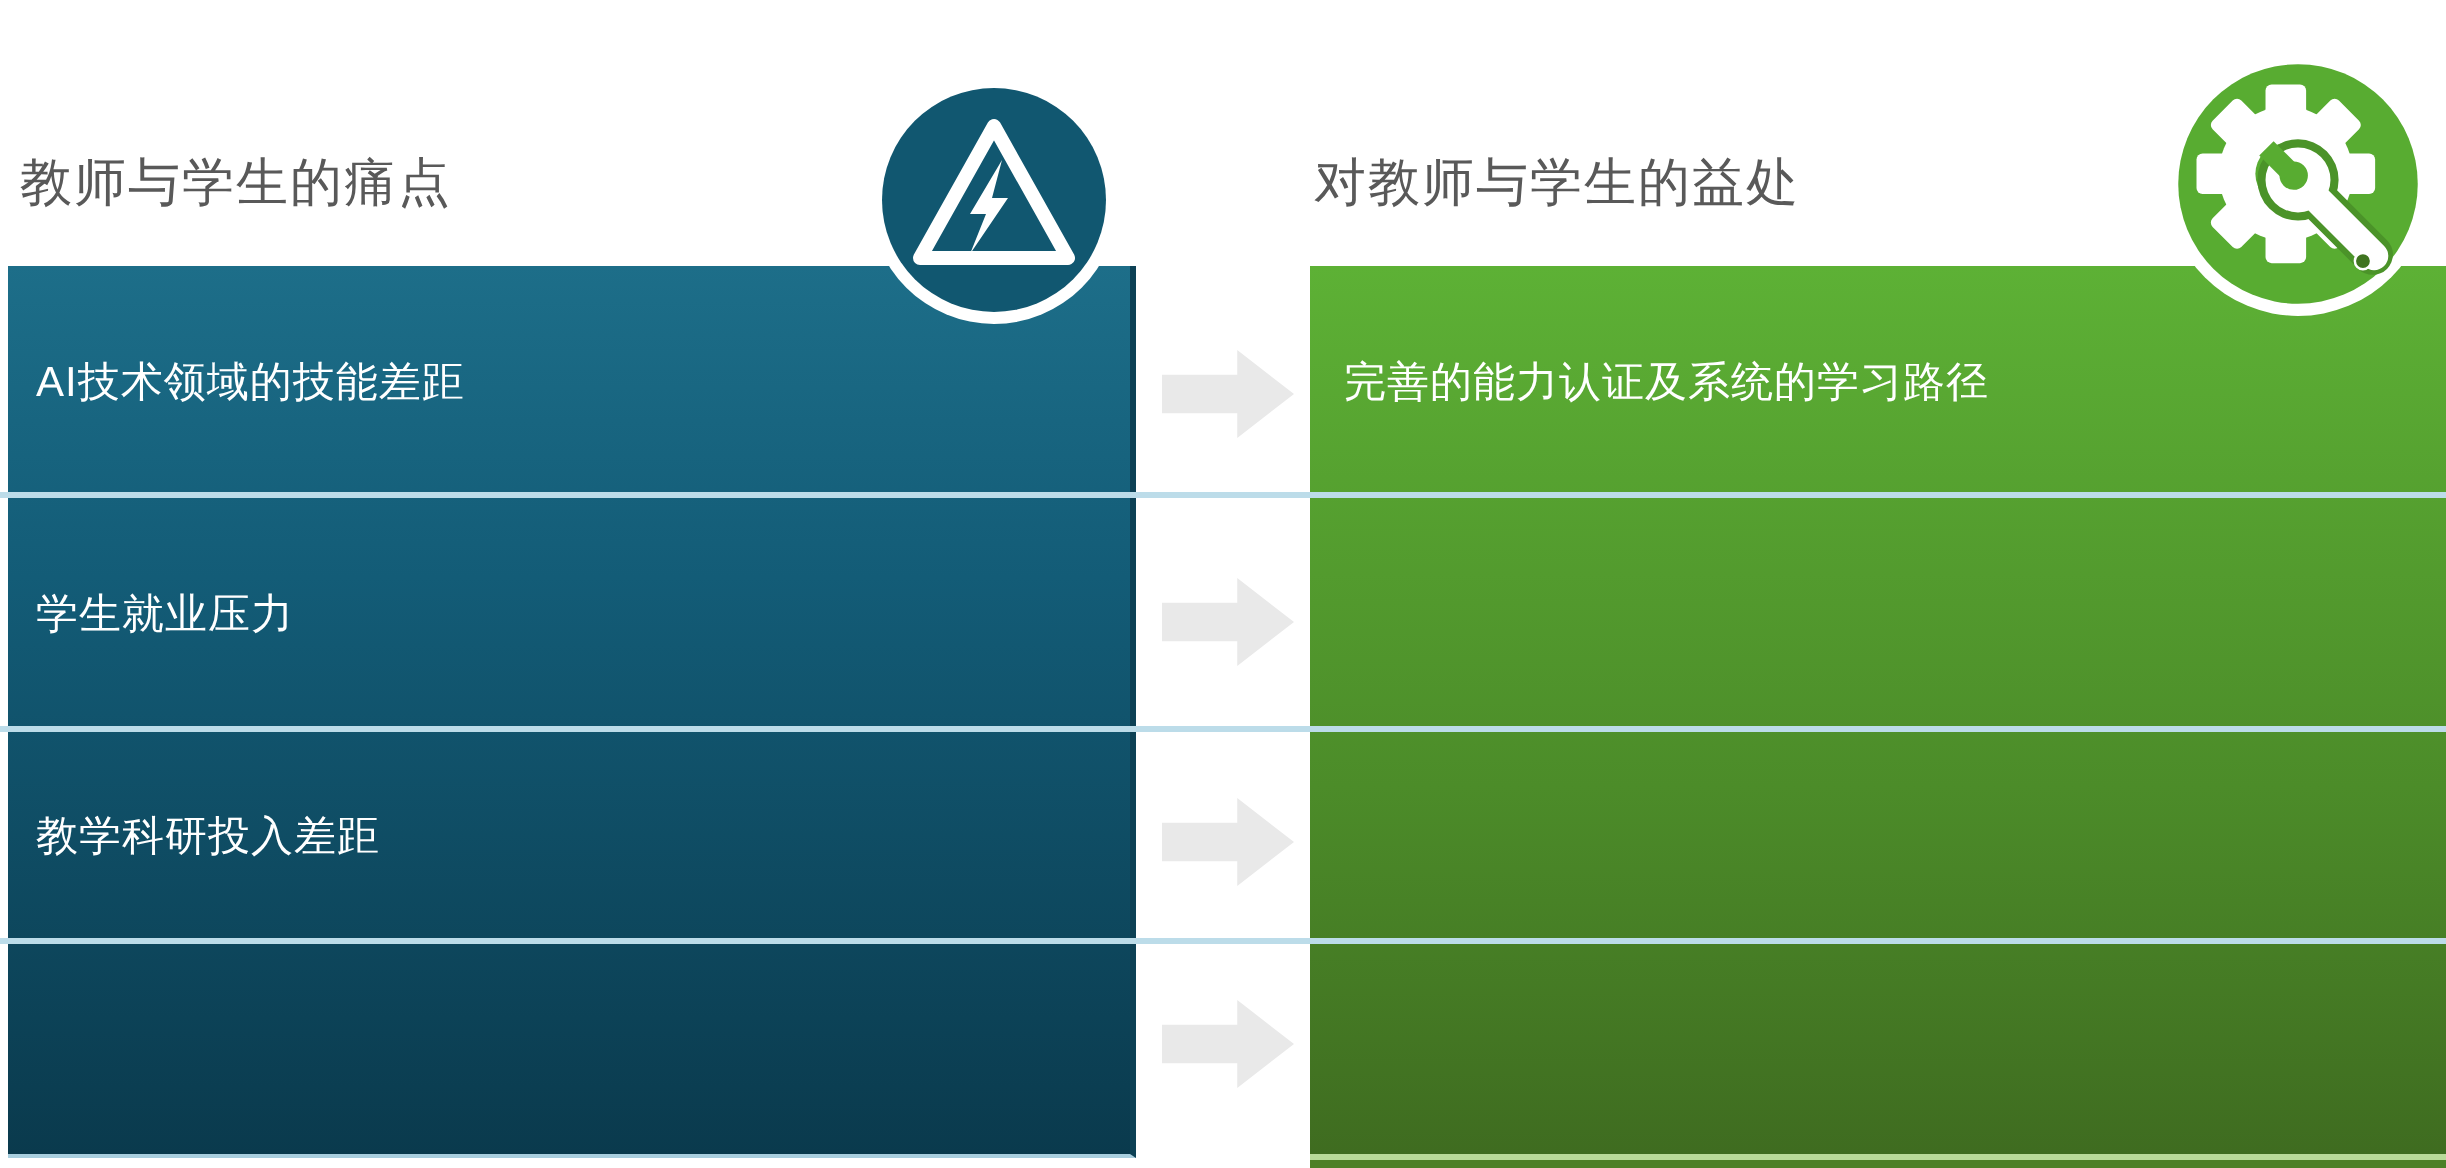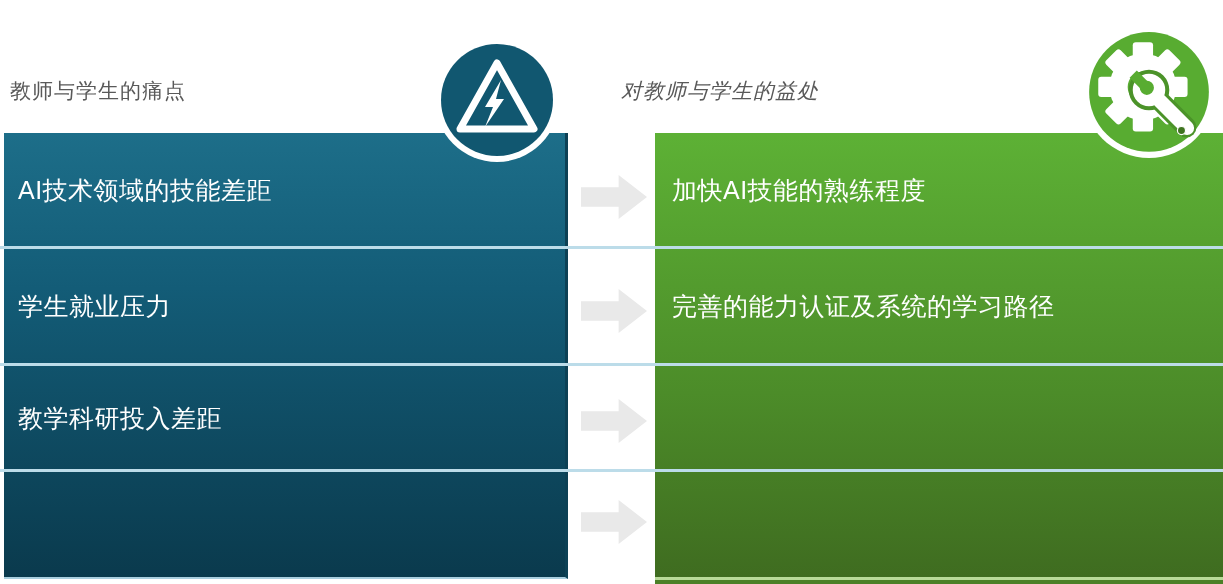--- a/index.html
+++ b/index.html
@@ -2,39 +2,39 @@
 <html><head>
 <meta charset="utf-8">
 <style>
   html,body{margin:0;padding:0;background:#ffffff;}
   .canvas{
     position:relative;width:1223px;height:584px;overflow:hidden;
     background:#ffffff;
     font-family:"Liberation Sans", sans-serif;
   }
   .col-title{
-    position:absolute;top:76px;font-size:21px;line-height:30px;
+    position:absolute;top:76px;font-size:26px;line-height:30px;
     color:#595959;letter-spacing:1px;font-weight:400;white-space:nowrap;
   }
   .title-left{left:10px;}
-  .title-right{left:621px;font-style:italic;}
+  .title-right{left:657px;}
   .column{position:absolute;top:133px;display:flex;flex-direction:column;}
   .col-pain{
     left:4px;width:561px;height:444px;
     background:linear-gradient(180deg,#1d6e89 0%,#135c77 35%,#0a3a4d 100%);
     border-right:3px solid #0d4155;
     border-bottom:2px solid #a9cfdf;
   }
   .col-benefit{
     left:655px;width:568px;height:451px;
     background:linear-gradient(180deg,#5db135 0px,#4c8c29 260px,#3f6c20 444px,#b8da99 444px,#b8da99 447px,#4c8027 447px,#4c8027 100%);
   }
   .row{
     display:flex;align-items:center;
-    color:#ffffff;font-size:25px;letter-spacing:0.5px;white-space:nowrap;
+    color:#ffffff;font-size:21px;letter-spacing:0.5px;white-space:nowrap;
   }
   .col-pain .row{padding-left:14px;}
   .col-benefit .row{padding-left:17px;}
   .row:nth-child(1){height:115px;}
   .row:nth-child(2){height:117px;}
   .row:nth-child(3){height:106px;}
   .row:nth-child(4){height:106px;}
   .divider{
     position:absolute;left:0;width:1223px;height:3px;
     background:#bcdce9;z-index:5;
@@ -68,23 +68,20 @@
       </div>
     <div class="row">
         <span>学生就业压力</span>
       </div>
     <div class="row">
         <span>教学科研投入差距</span>
       </div>
   </div>
 
   <div class="column col-benefit">
-    <div class="row">
-        <span>加快AI技能的熟练程度</span>
-      </div>
     <div class="row">
         <span>完善的能力认证及系统的学习路径</span>
       </div>
   </div>
 
   <div class="divider divider-1"></div>
   <div class="divider divider-2"></div>
   <div class="divider divider-3"></div>
 
   <div class="arrow arrow-1"></div>

